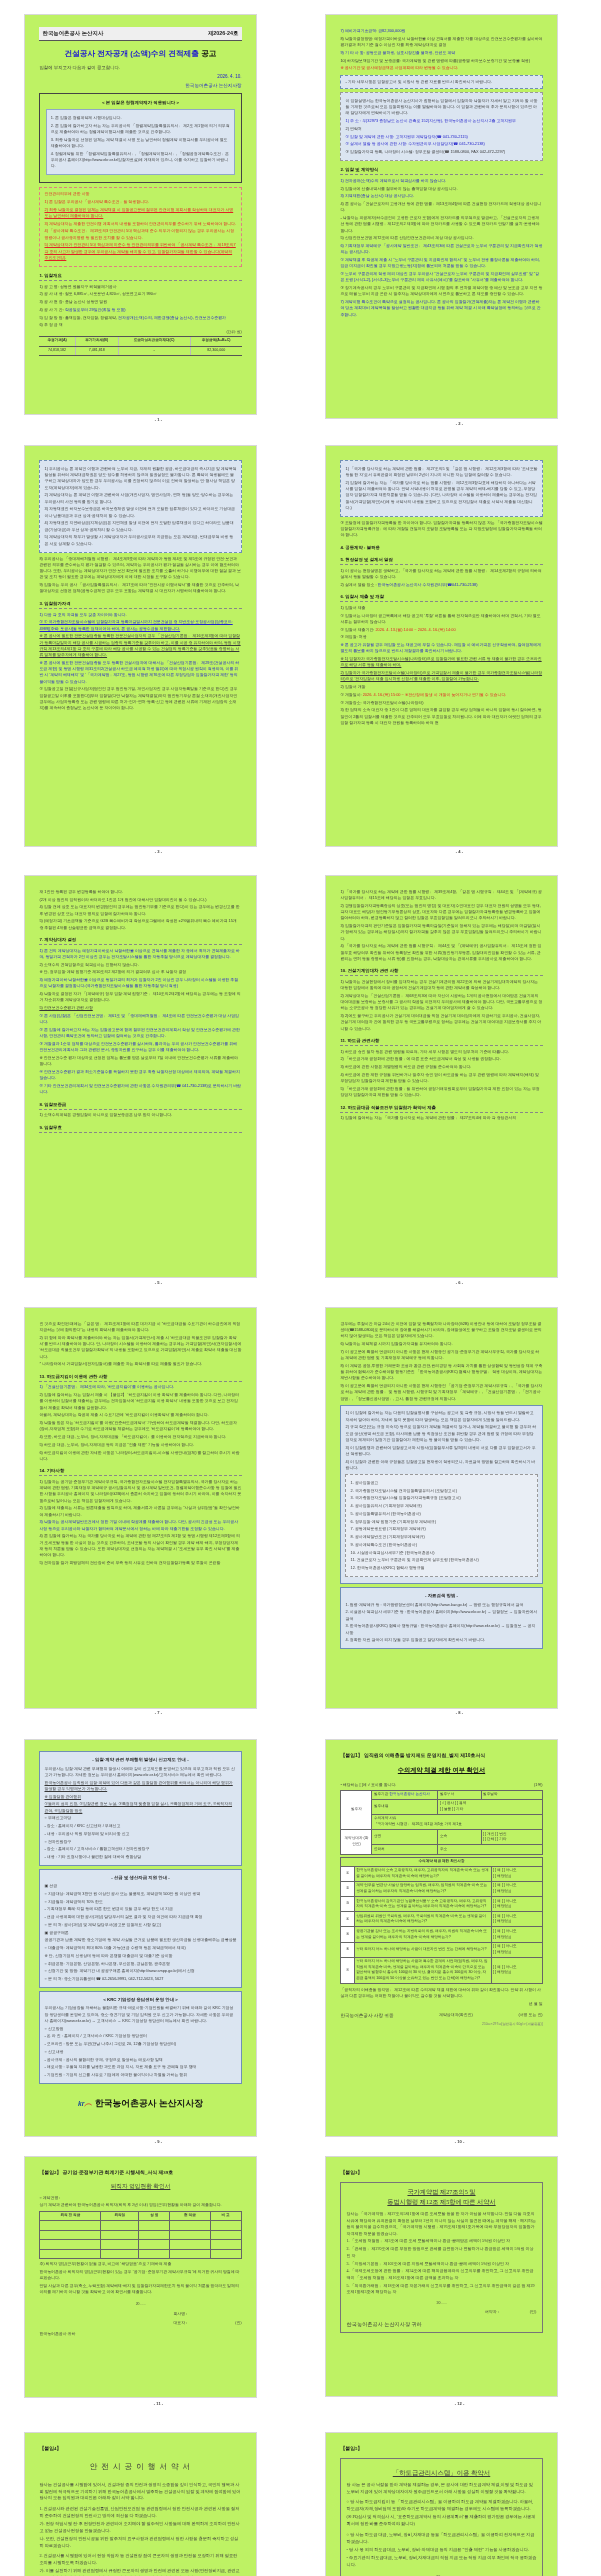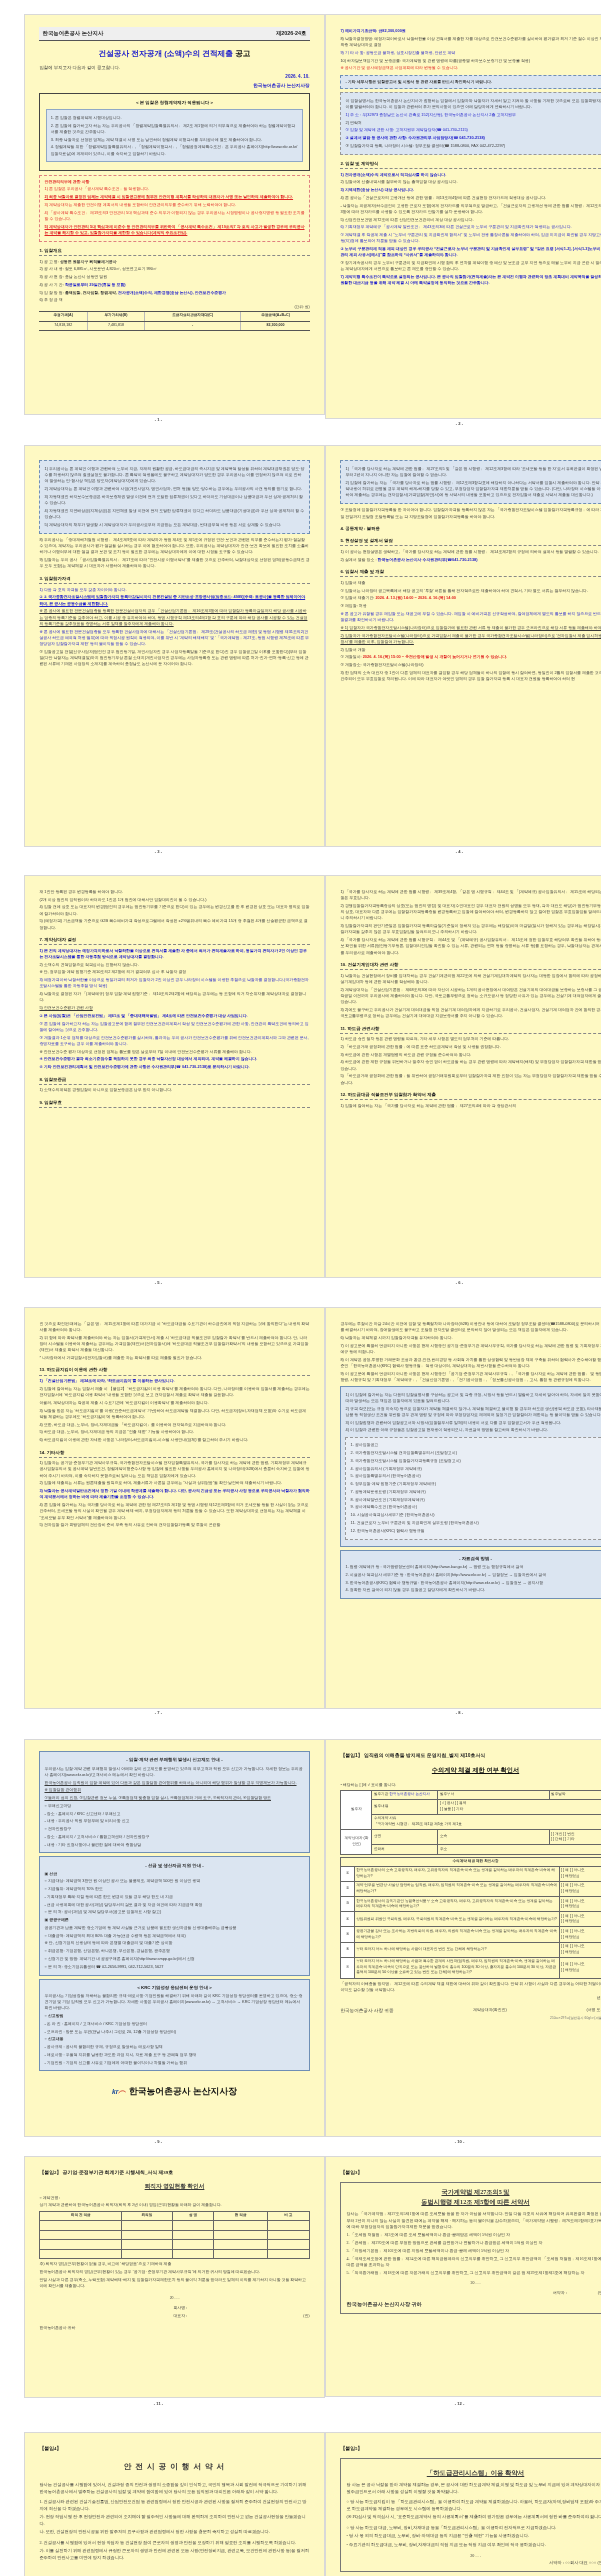--- a/index.html
+++ b/index.html
@@ -1,25 +1,25 @@
 <!DOCTYPE html>
 <html style="font-size:8.2px"><head>
 <meta charset="utf-8">
 <style>
   html,body{margin:0;padding:0;}
   body{width:602px;height:4006px;position:relative;background:#ffffff;
        font-family:"Liberation Sans","DejaVu Sans",sans-serif;color:#3a3a3a;}
-  .page{position:absolute;width:301px;background:#fef9c3;border:0.5px solid #d8d8d8;
+  .page{position:absolute;width:233px;background:#bef264;border:0.5px solid #d8d8d8;
         box-sizing:border-box;padding:11.3px 14.4px;overflow:hidden;font-size:3.9px;line-height:1.6;}
   .serif{font-family:"Liberation Serif","DejaVu Serif",serif;}
   .pfoot{position:absolute;width:269px;text-align:center;font-size:4.1px;color:#444;font-weight:bold;}
   .hdrbar{display:flex;justify-content:space-between;background:#efefef;border-bottom:1px solid #555;
           padding:2.1px 3.1px;font-size:5.4px;font-weight:bold;color:#222;}
   .doctitle{text-align:center;font-size:7.7px;font-weight:bold;margin:7.2px 0 4.1px 0;color:#111;}
-  .blue{color:#2323cc;} .red{color:#e02424;} .b{font-weight:bold;} .u{text-decoration:underline;}
+  .blue{color:#2323cc;} .red{color:#e02424;} .b{font-weight:normal;} .u{text-decoration:underline;}
   .t{margin:1.5px 0;}
   .sec{font-weight:bold;font-size:4.4px;color:#222;margin:5.2px 0 1px 0;}
   .dash{border-top:0.5px dashed #888;margin:1px 0 2.6px 0;}
   .bluebox{background:#dbe5f1;border:0.5px solid #8fa8c6;padding:3.1px 4.1px;margin:3.1px 0;}
   .bluebox-dash{background:#dbe5f1;border:0.5px dashed #6f8fb5;padding:3.1px 4.1px;margin:3.1px 0;}
   .outbox{border:0.8px solid #444;padding:4.1px 5.2px;margin:4.1px 0;}
   .dashbox{border:0.5px dashed #999;padding:3.1px 4.1px;margin:3.1px 0;}
   .redbox{border:0.5px dashed #e08080;padding:3.1px 4.1px;margin:4.1px 0;}
   .boxhead{text-align:center;font-weight:bold;color:#222;font-size:4.4px;margin:1px 0 2.1px 0;}
   .rightal{text-align:right;} .ctr{text-align:center;}

